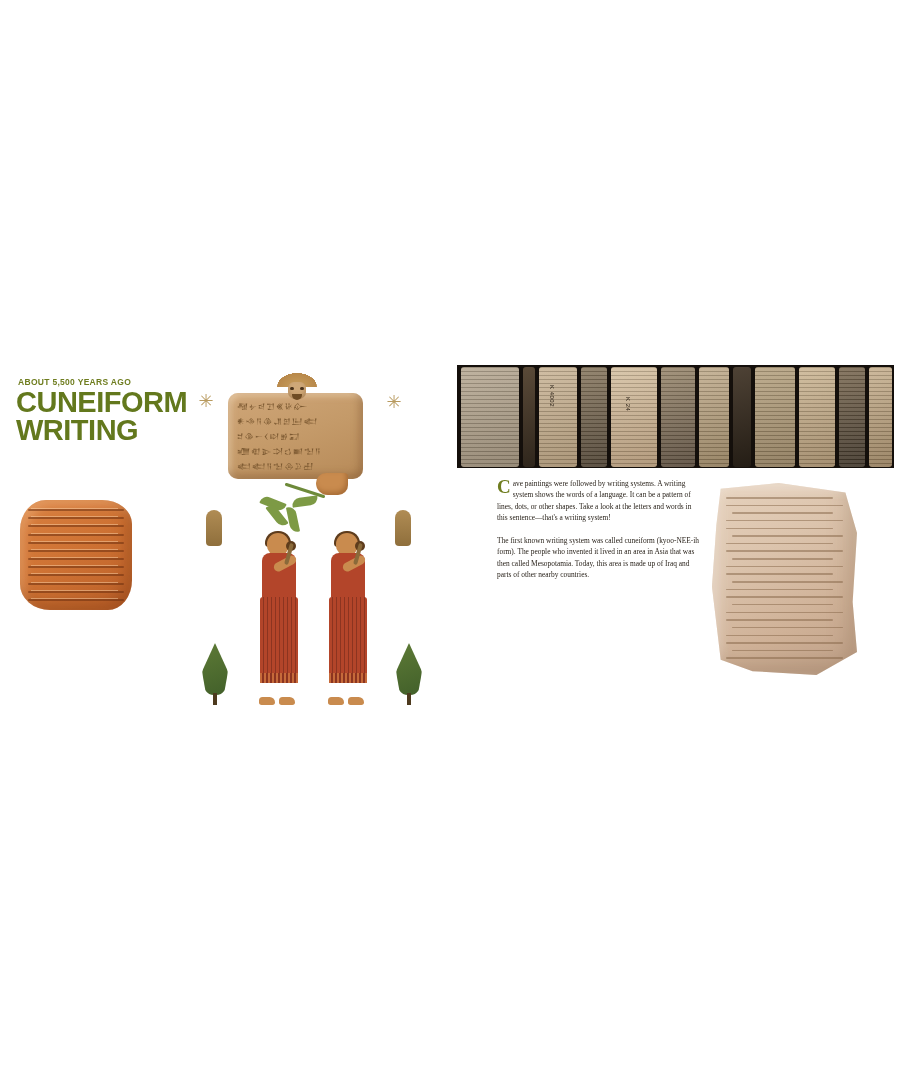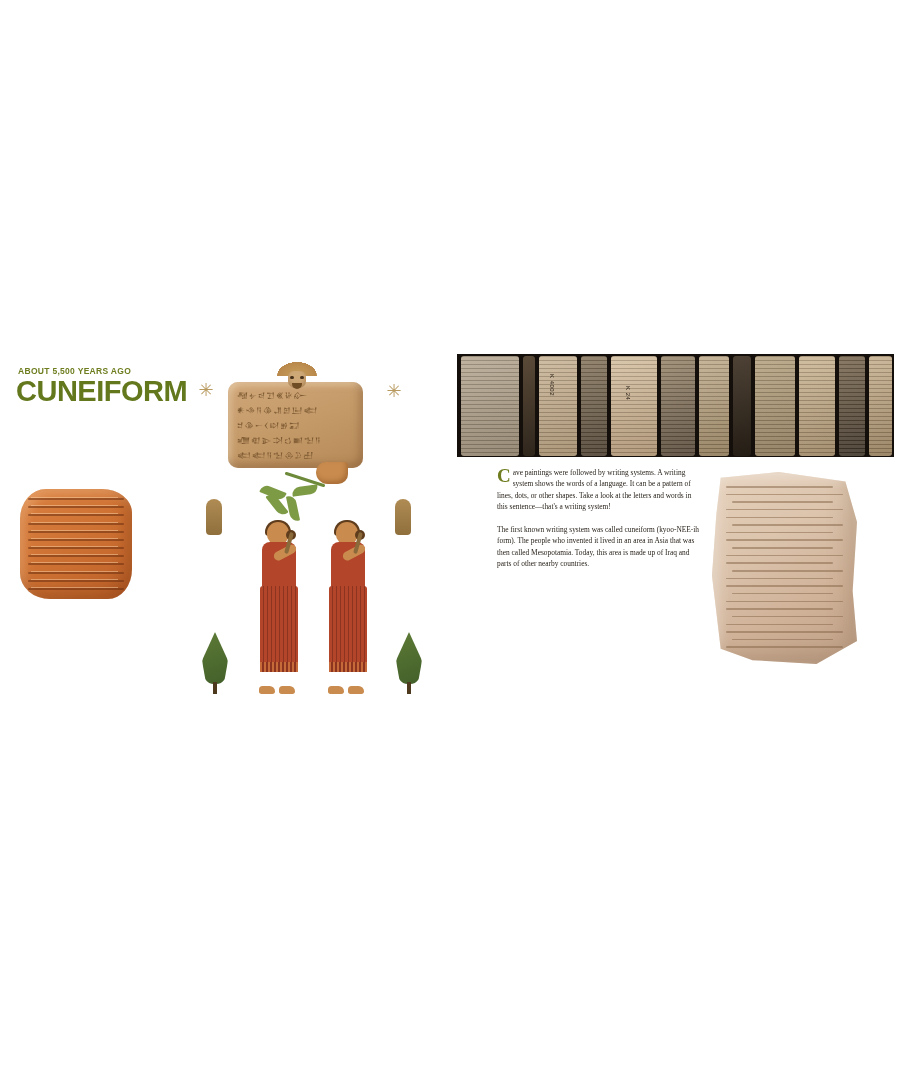--- a/index.html
+++ b/index.html
@@ -11,21 +11,21 @@
     width: 900px;
     height: 1080px;
     position: relative;
     font-family: "Liberation Serif", serif;
     overflow: hidden;
   }
 
   .spread {
     position: absolute;
     left: 0;
-    top: 344px;
+    top: 355px;
     width: 900px;
     height: 370px;
   }
 
   
   .page-left {
     position: absolute;
     left: 0;
     top: 0;
     width: 450px;
@@ -435,20 +435,21 @@
 <body>
 
 <div class="spread">
 
   <div class="page-left">
 
     <div class="kicker">ABOUT 5,500 YEARS AGO</div>
 
     <div class="headline">
       <span class="l1">CUNEIFORM</span>
+      <span class="l2">WRITING</span>
     </div>
 
     <div class="tablet-round">
       <div class="rows">
         <div class="row"></div>
         <div class="row"></div>
         <div class="row"></div>
         <div class="row"></div>
         <div class="row"></div>
         <div class="row"></div>

